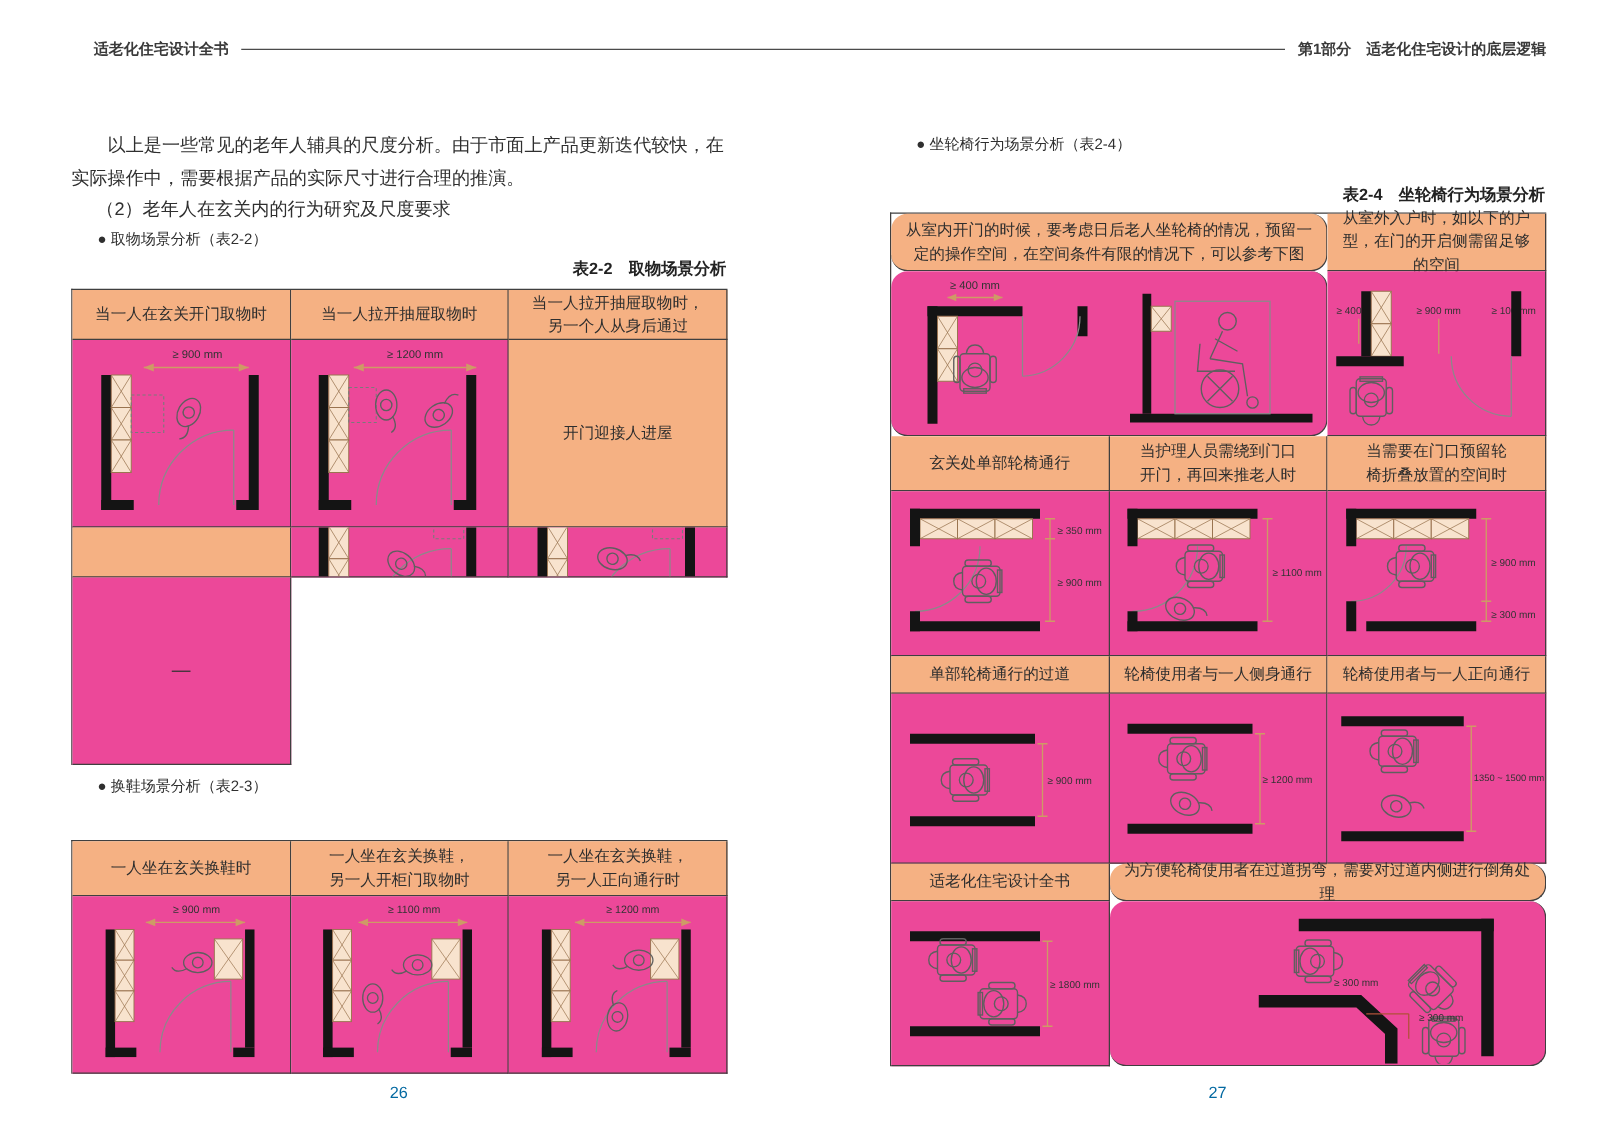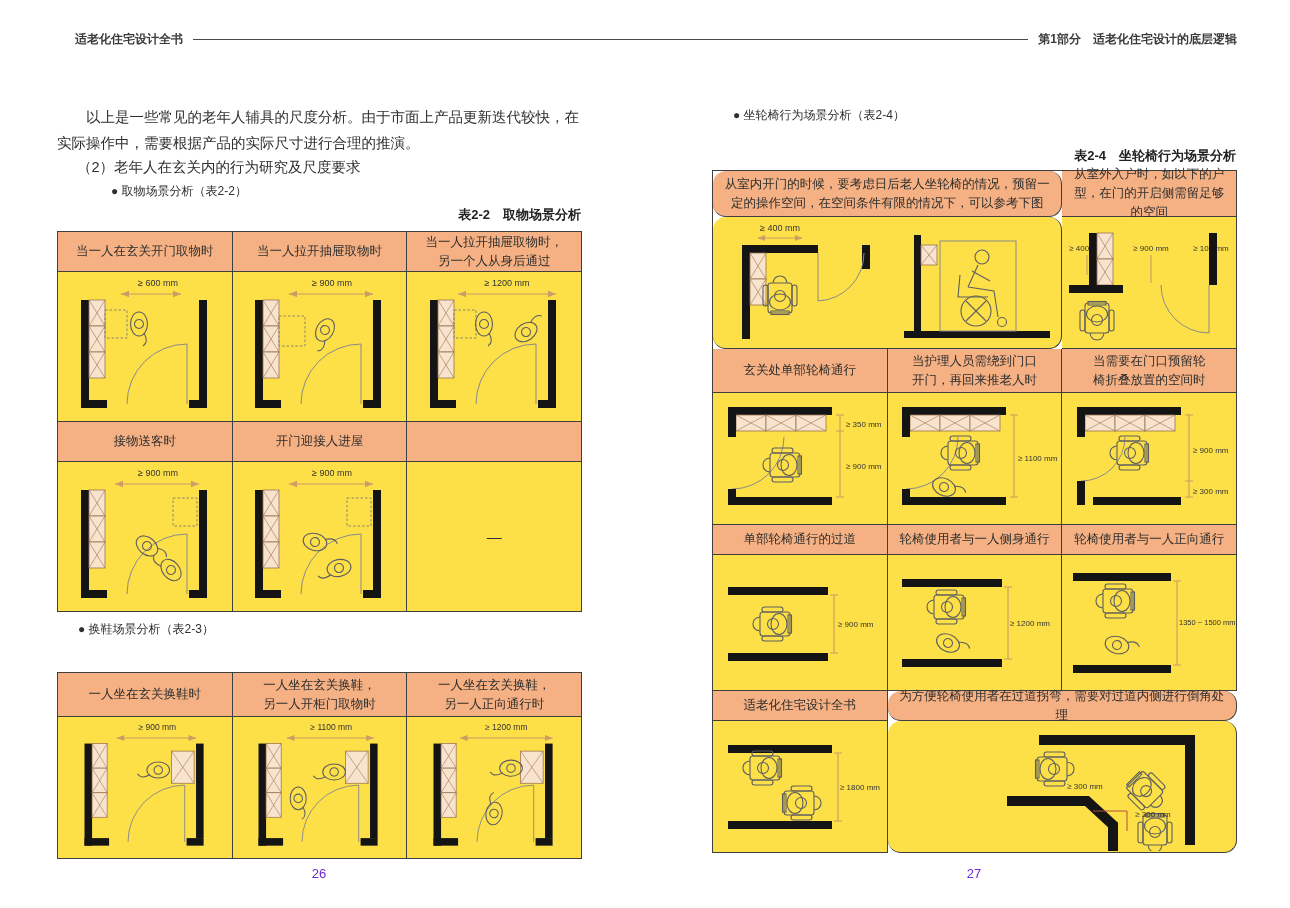--- a/index.html
+++ b/index.html
@@ -10,28 +10,28 @@
   .abs{position:absolute;}
   
   #running-head{left:55px;right:53px;top:31px;display:flex;align-items:center;gap:10px;margin-left:20px;}
   .rh-txt{font-size:12px;font-weight:bold;color:#3a3a3a;white-space:nowrap;}
   .rh-line{flex:1;border-top:1.2px solid #4a4a4a;height:0;}
   
   .para{font-size:14.5px;line-height:26px;text-indent:2em;color:#2f2f2f;}
   .subhead{font-size:14.5px;color:#2f2f2f;}
   .bullet{font-size:12px;color:#2f2f2f;}
   .tbl-title{font-size:13px;font-weight:bold;text-align:right;color:#222;}
-  .pagenum{font-size:13px;text-align:center;color:#6d28d9;}
+  .pagenum{font-size:13px;text-align:center;color:#0369a1;}
   
   .tbl{display:grid;border-top:1px solid #3f3f3f;border-left:1px solid #3f3f3f;background:#fff;}
   .tbl>div{border-right:1px solid #3f3f3f;border-bottom:1px solid #3f3f3f;}
   .hc{background:#F5B183;display:flex;align-items:center;justify-content:center;
       text-align:center;font-size:12.5px;line-height:1.5;color:#2e2e2e;
       white-space:pre-line;padding:2px 6px;}
-  .dc{background:#fde047;display:flex;align-items:center;justify-content:center;overflow:hidden;}
+  .dc{background:#ec4899;display:flex;align-items:center;justify-content:center;overflow:hidden;}
   .sp2{grid-column:span 2;border-radius:13px;}
   .dashcell{font-size:15px;color:#333;}
   
   svg text{font-family:"Liberation Sans",sans-serif;}
   .wall{fill:#141414;}
   .fig{fill:none;stroke:#5f5f5f;stroke-width:1.1;}
   .door{fill:none;stroke:#8a8a8a;stroke-width:1;}
   .dashr{fill:none;stroke:#7a7a7a;stroke-width:0.9;stroke-dasharray:2.5 2;}
   .cabR{fill:#F8E3CE;stroke:#9A7450;stroke-width:0.8;}
   .xline{stroke:#9A7450;stroke-width:0.6;fill:none;}
@@ -75,49 +75,30 @@
 <div class="abs" id="running-head">
   <span class="rh-txt">适老化住宅设计全书</span>
   <span class="rh-line"></span>
   <span class="rh-txt">第1部分　适老化住宅设计的底层逻辑</span>
 </div>
 
 <div class="abs para" style="left:57px;top:104px;width:527px;">以上是一些常见的老年人辅具的尺度分析。由于市面上产品更新迭代较快，在实际操作中，需要根据产品的实际尺寸进行合理的推演。</div>
 
 <div class="abs subhead" style="left:77px;top:158px;">（2）老年人在玄关内的行为研究及尺度要求</div>
 
-<div class="abs bullet" style="left:78px;top:183px;margin-left:33px;">● 取物场景分析（表2-2）</div>
+<div class="abs bullet" style="left:78px;top:183px;">● 取物场景分析（表2-2）</div>
 
 <div class="abs tbl-title" style="left:57px;top:206px;width:524px;">表2-2　取物场景分析</div>
 
 <div class="abs tbl" id="table22" style="left:57px;top:231px;width:524px;grid-template-columns:1fr 1fr 1fr;grid-template-rows:40px 150px 40px 150px;">
   <div class="hc">当一人在玄关开门取物时</div>
   <div class="hc">当一人拉开抽屉取物时</div>
   <div class="hc">当一人拉开抽屉取物时，
 另一个人从身后通过</div>
 
-  <div class="dc">
-    <svg width="172" height="146" viewBox="0 0 172 146">
-      <text class="dimt" x="99" y="12" text-anchor="middle">≥ 600 mm</text>
-      <path class="dim" d="M 62 20 H 122"></path>
-      <path class="dimh" d="M62 20 l8 -3.2 v6.4 z"></path>
-        <path class="dimh" d="M122 20 l-8 -3.2 v6.4 z"></path>
-      <rect class="wall" x="22" y="26" width="8" height="108"></rect>
-      <rect class="wall" x="22" y="126" width="26" height="8"></rect>
-      <rect class="wall" x="140" y="26" width="8" height="100"></rect>
-      <rect class="wall" x="130" y="126" width="18" height="8"></rect>
-      <use href="#xcell-v" x="30" y="26"></use>
-      <use href="#xcell-v" x="30" y="52"></use>
-        <use href="#xcell-v" x="30" y="78"></use>
-      <rect class="dashr" x="46" y="36" width="22" height="28"></rect>
-      <path class="door" d="M 68 130 A 60 60 0 0 1 128 70"></path>
-      <path class="door" d="M 128 70 V 130"></path>
-      <use href="#p-top" transform="translate(80,50) rotate(90)"></use>
-    </svg>
-  </div>
 
   <div class="dc">
     <svg width="172" height="146" viewBox="0 0 172 146">
       <text class="dimt" x="99" y="12" text-anchor="middle">≥ 900 mm</text>
       <path class="dim" d="M 56 20 H 140"></path>
       <path class="dimh" d="M56 20 l8 -3.2 v6.4 z"></path>
         <path class="dimh" d="M140 20 l-8 -3.2 v6.4 z"></path>
       <rect class="wall" x="22" y="26" width="8" height="108"></rect>
       <rect class="wall" x="22" y="126" width="26" height="8"></rect>
       <rect class="wall" x="140" y="26" width="8" height="100"></rect>
@@ -146,21 +127,20 @@
       <use href="#xcell-v" x="30" y="52"></use>
         <use href="#xcell-v" x="30" y="78"></use>
       <rect class="dashr" x="46" y="36" width="22" height="28"></rect>
       <path class="door" d="M 68 130 A 60 60 0 0 1 128 70"></path>
       <path class="door" d="M 128 70 V 130"></path>
       <use href="#p-top" transform="translate(76,50) rotate(90)"></use>
       <use href="#p-top" transform="translate(118,58) rotate(-35)"></use>
     </svg>
   </div>
 
-  <div class="hc">接物送客时</div>
   <div class="hc">开门迎接人进屋</div>
   <div class="hc"></div>
 
   <div class="dc">
     <svg width="172" height="146" viewBox="0 0 172 146">
       <text class="dimt" x="99" y="12" text-anchor="middle">≥ 900 mm</text>
       <path class="dim" d="M 56 20 H 140"></path>
       <path class="dimh" d="M56 20 l8 -3.2 v6.4 z"></path>
         <path class="dimh" d="M140 20 l-8 -3.2 v6.4 z"></path>
       <rect class="wall" x="22" y="26" width="8" height="108"></rect>

